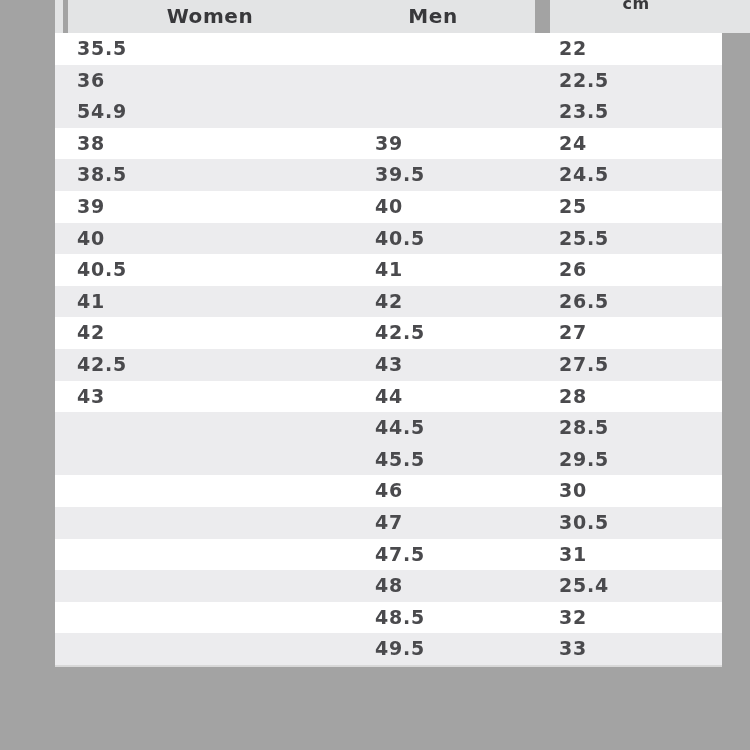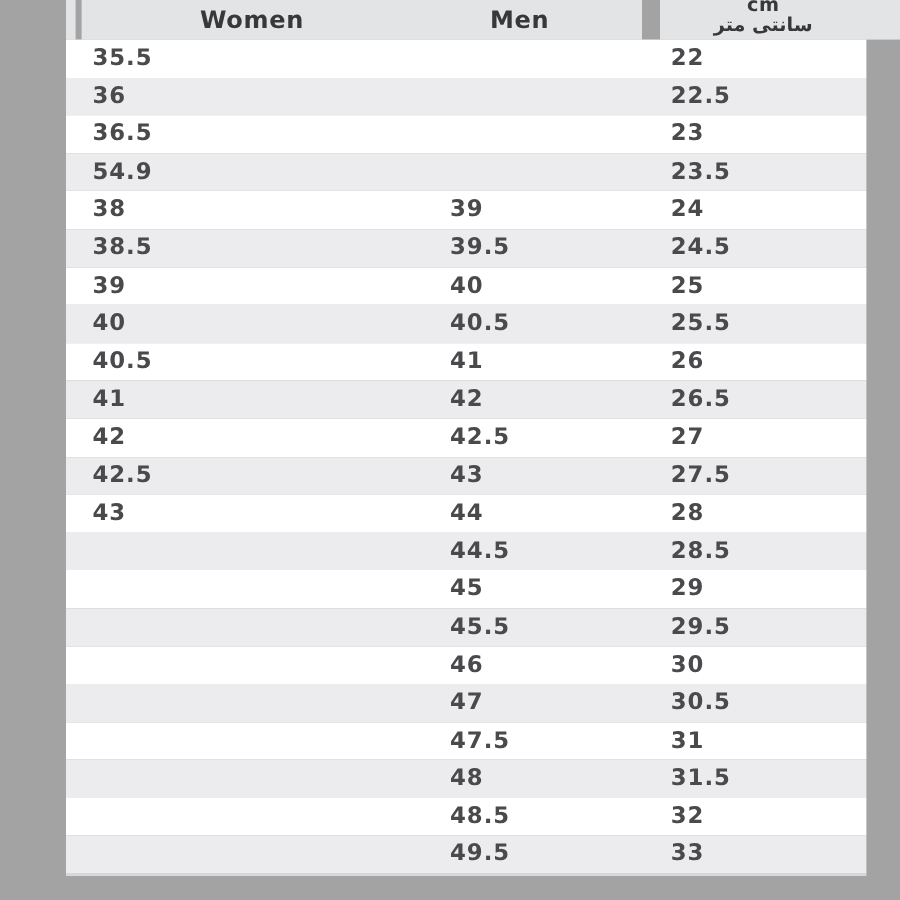--- a/index.html
+++ b/index.html
@@ -114,43 +114,37 @@
 
     <div class="thead">
       <div class="th-strip"></div>
       <div class="th-main">
         <span class="th-label women">Women</span>
         <span class="th-label men">Men</span>
       </div>
       <div class="th-cm">
         <span class="cm-stack">
           <span class="cm-line1">cm</span>
-          <span class="cm-line2" dir="rtl">سانتی متر</span>
         </span>
       </div>
     </div>
 
     <div id="rows-container">
   <div class="trow">
     <span class="cell women">35.5</span>
     <span class="cell men"></span>
     <span class="cell cm">22</span>
   </div>
 
   <div class="trow striped">
     <span class="cell women">36</span>
     <span class="cell men"></span>
     <span class="cell cm">22.5</span>
   </div>
 
-  <div class="trow">
-    <span class="cell women">36.5</span>
-    <span class="cell men"></span>
-    <span class="cell cm">23</span>
-  </div>
 
   <div class="trow striped">
     <span class="cell women">54.9</span>
     <span class="cell men"></span>
     <span class="cell cm">23.5</span>
   </div>
 
   <div class="trow">
     <span class="cell women">38</span>
     <span class="cell men">39</span>
@@ -204,25 +198,20 @@
     <span class="cell men">44</span>
     <span class="cell cm">28</span>
   </div>
 
   <div class="trow striped">
     <span class="cell women"></span>
     <span class="cell men">44.5</span>
     <span class="cell cm">28.5</span>
   </div>
 
-  <div class="trow">
-    <span class="cell women"></span>
-    <span class="cell men">45</span>
-    <span class="cell cm">29</span>
-  </div>
 
   <div class="trow striped">
     <span class="cell women"></span>
     <span class="cell men">45.5</span>
     <span class="cell cm">29.5</span>
   </div>
 
   <div class="trow">
     <span class="cell women"></span>
     <span class="cell men">46</span>
@@ -237,21 +226,21 @@
 
   <div class="trow">
     <span class="cell women"></span>
     <span class="cell men">47.5</span>
     <span class="cell cm">31</span>
   </div>
 
   <div class="trow striped">
     <span class="cell women"></span>
     <span class="cell men">48</span>
-    <span class="cell cm">31.5</span>
+    <span class="cell cm">25.4</span>
   </div>
 
   <div class="trow">
     <span class="cell women"></span>
     <span class="cell men">48.5</span>
     <span class="cell cm">32</span>
   </div>
 
   <div class="trow striped">
     <span class="cell women"></span>

